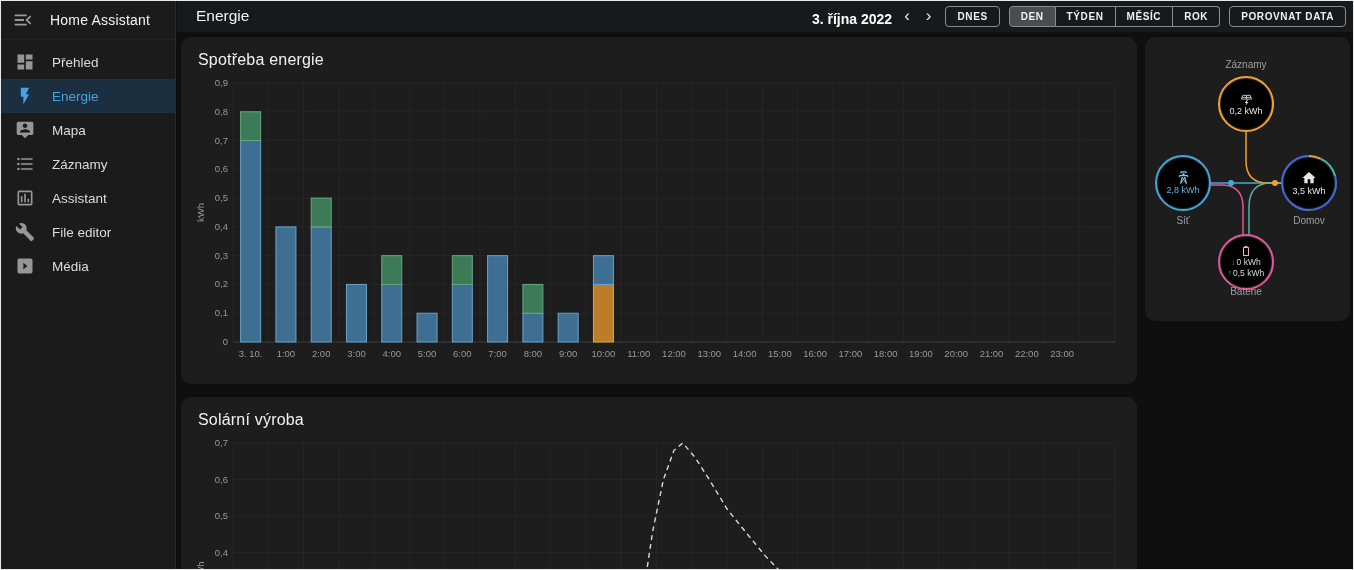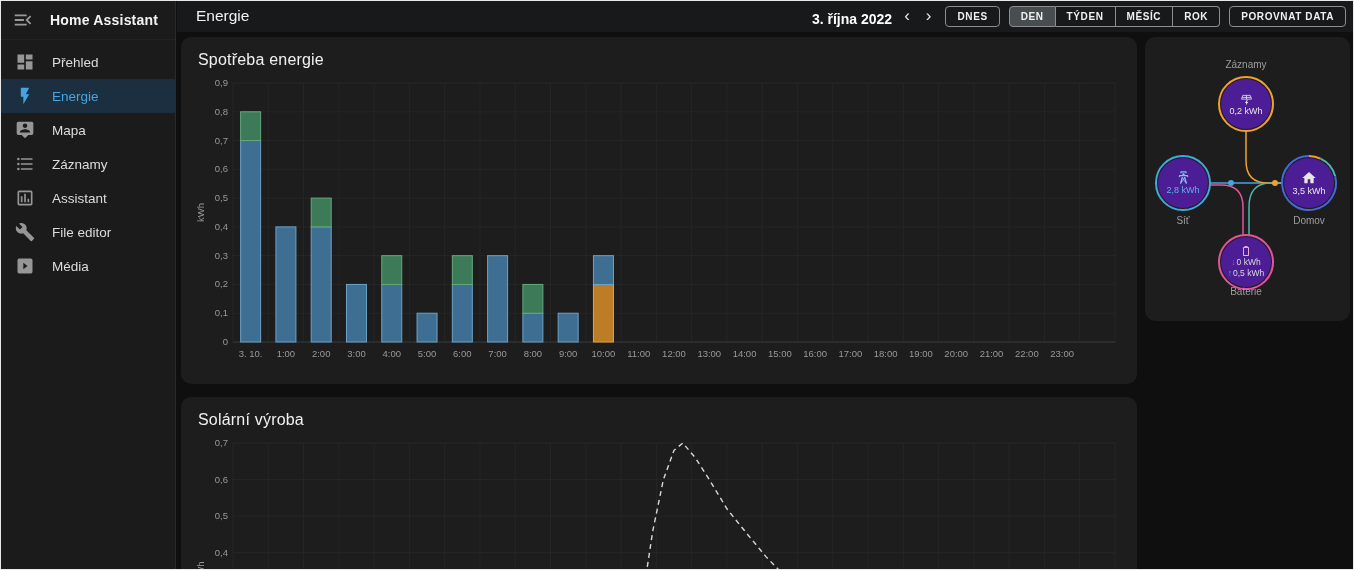--- a/index.html
+++ b/index.html
@@ -6,21 +6,21 @@
   body{width:1354px;height:570px;overflow:hidden;background:#0f0f0f;
        font-family:"Liberation Sans",sans-serif;color:#e4e4e4;position:relative}
   .frame{position:absolute;inset:0;border:1px solid #e9e9e9;pointer-events:none;z-index:50}
 
   
   .sidebar{position:absolute;left:0;top:0;bottom:0;width:176px;background:#1b1b1b;
            border-right:1px solid #2a2a2a;z-index:5}
   .sidebar-header{display:flex;align-items:center;height:40px;padding:0 12px;gap:16px;
                   border-bottom:1px solid #222}
   .menu-btn{background:none;border:none;color:#9a9a9a;width:22px;height:22px;cursor:pointer;padding:0}
-  .app-title{font-size:14px;font-weight:700;color:#f3f3f3;letter-spacing:.2px}
+  .app-title{font-size:14px;font-weight:400;color:#f3f3f3;letter-spacing:.2px}
   .nav{padding-top:5px}
   .nav-item{display:flex;align-items:center;height:34px;padding:0 15px;gap:17px;cursor:pointer}
   .nav-item .ico{width:20px;height:20px;color:#969696;flex:none;display:flex;align-items:center;justify-content:center}
   .nav-item .lbl{font-size:13.5px;font-weight:500;color:#dcdcdc;white-space:nowrap}
   .nav-item.active{background:#1c2f41}
   .nav-item.active .ico,.nav-item.active .lbl{color:#47a4e0}
 
   
   .topbar{position:absolute;left:177px;right:0;top:0;height:32px;background:#17191a;
           display:flex;align-items:center;padding:0 8px 0 19px;z-index:4}
@@ -46,21 +46,21 @@
   .col-right{flex:1;min-width:0}
   .card{background:#1d1d1d;border-radius:10px;padding:12px 14px 10px}
   .card h2{font-size:16px;font-weight:400;color:#f1f1f1;margin:2px 0 4px 3px;letter-spacing:.2px}
   svg text{font-family:"Liberation Sans",sans-serif}
 
   
   .dist-card{padding:12px 8px 12px}
   .dist-card h2{margin-left:9px}
   .dist-wrap{position:relative;height:258px;margin-top:2px}
   .dist-svg{position:absolute;left:0;top:0}
-  .node{position:absolute;width:50px;height:50px;border-radius:50%;background:#4c1d95;
+  .node{position:absolute;width:50px;height:50px;border-radius:50%;background:#000000;
         display:flex;flex-direction:column;align-items:center;justify-content:center;gap:1px;z-index:2}
   .node .val{font-size:9px;color:#e6e6e6;line-height:1.1;white-space:nowrap}
   .node .ico{display:flex}
   .dist-label{position:absolute;font-size:10px;color:#9e9e9e;transform:translateX(-50%);white-space:nowrap;z-index:2}
   .bat-row{display:flex;align-items:center;font-size:8.5px;color:#d9d9d9;line-height:1.15;gap:1px}
   .arrow-in{color:#e0559c}
   .arrow-out{color:#4db6ac}
 </style>
 </head>
 <body>

